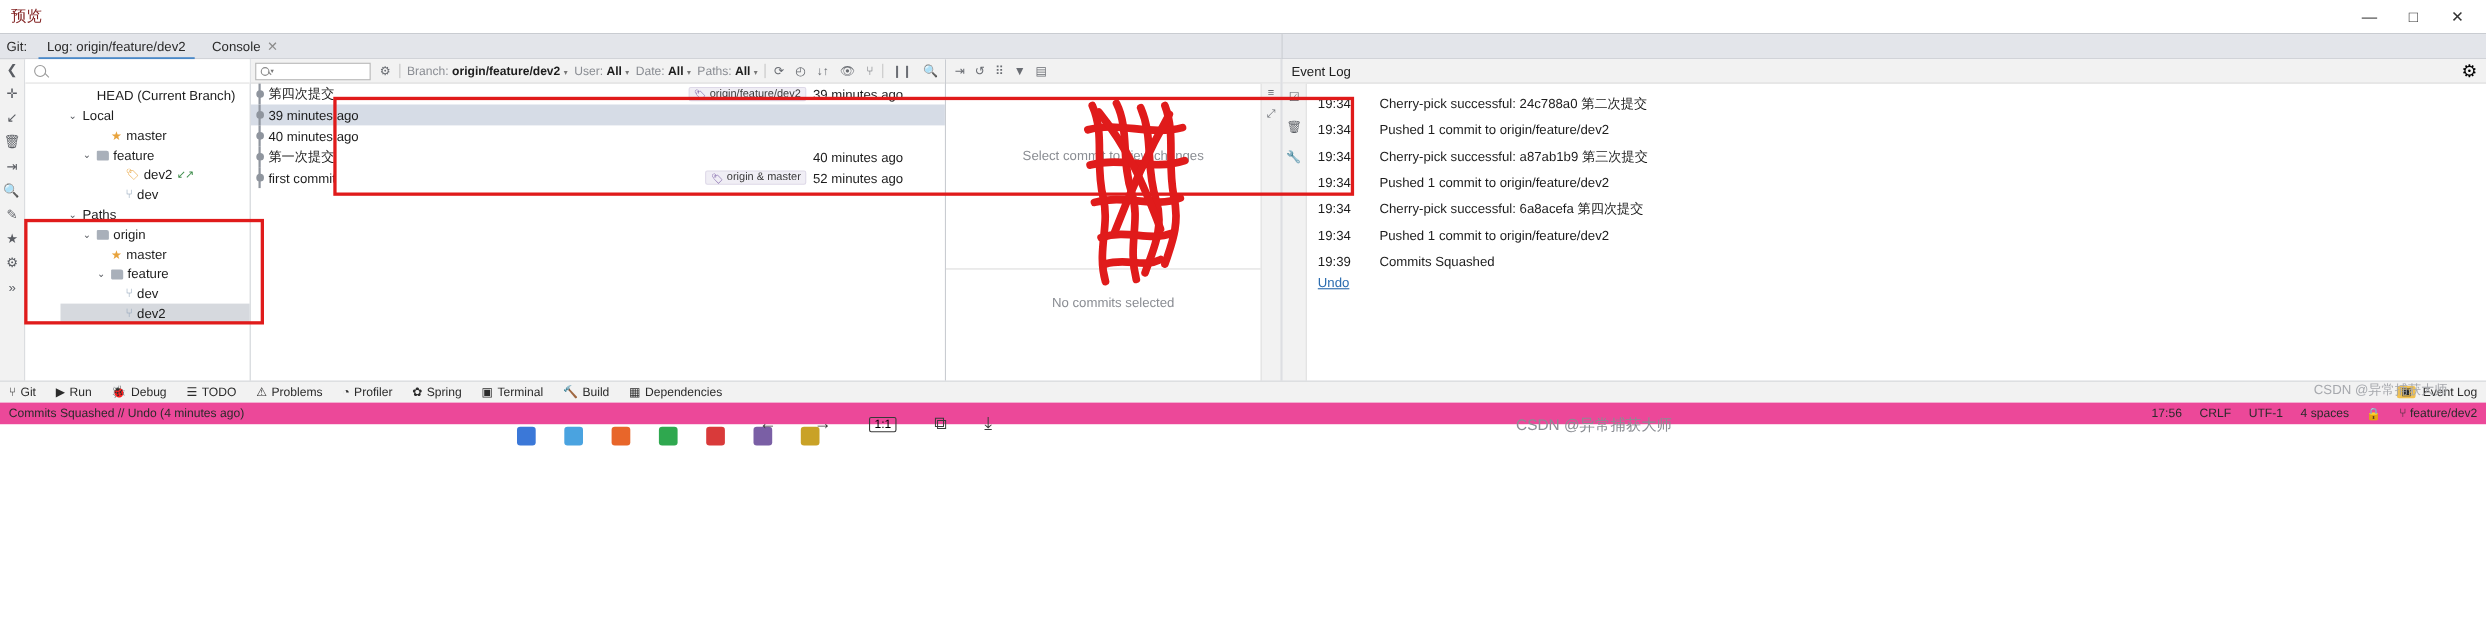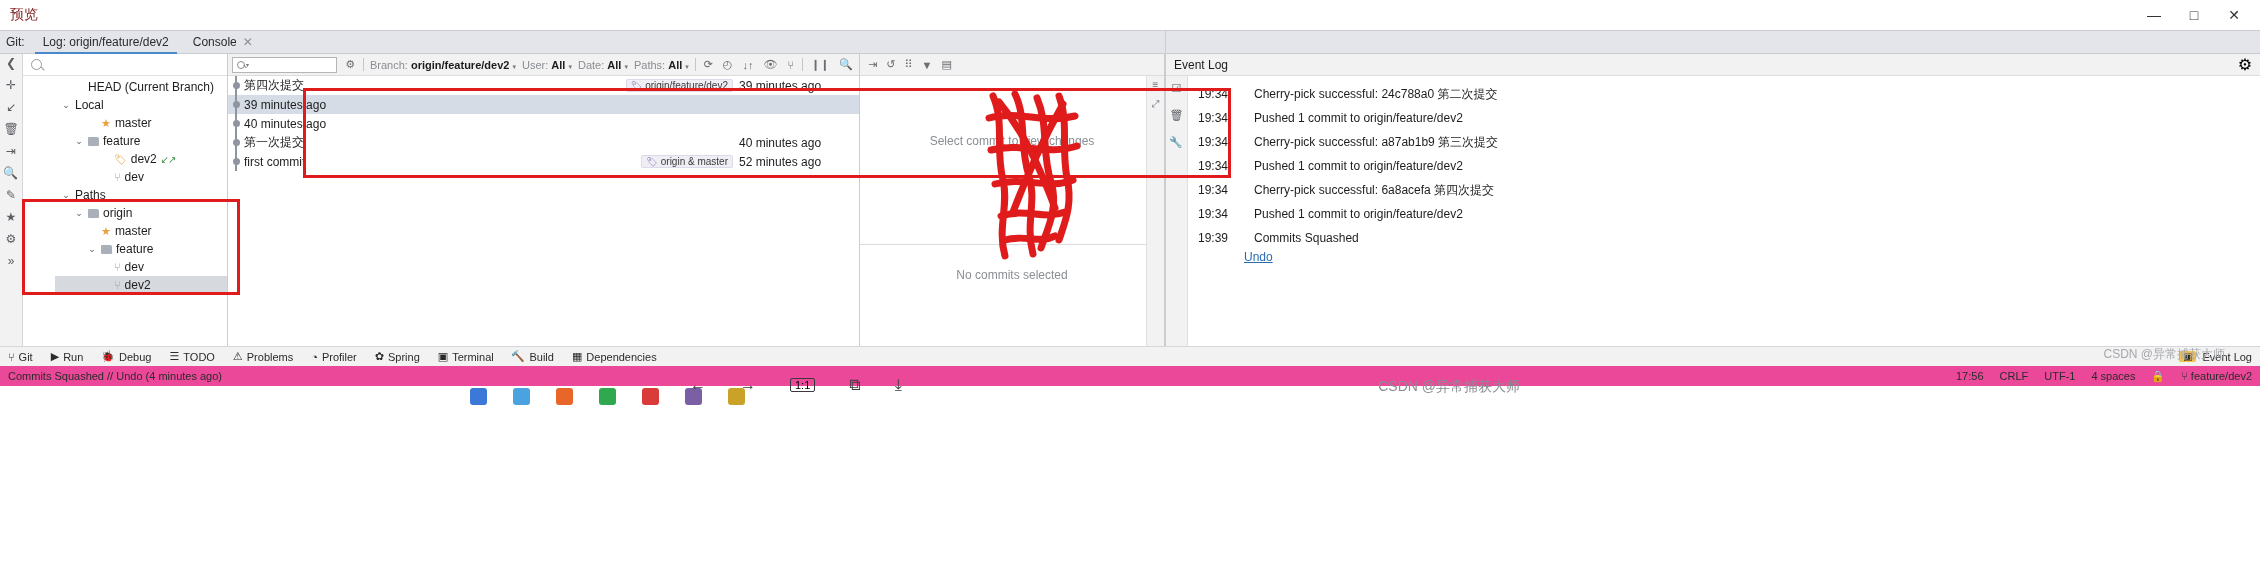--- a/index.html
+++ b/index.html
@@ -144,21 +144,21 @@
   .el-header { height:22px; background:#f2f2f2; border-bottom:1px solid #dcdcdc;
     display:flex; align-items:center; justify-content:space-between; padding:0 8px; }
   .el-title { font-size:12px; color:#1d1d1d; }
   .el-rail { position:absolute; left:0; top:22px; width:22px; bottom:0; background:#f2f2f2;
     border-right:1px solid #e0e0e0; display:flex; flex-direction:column; align-items:center;
     padding-top:6px; gap:14px; }
   .el-rail .ic4{ font-size:11px; color:#5a5d63; }
   .el-body { position:absolute; left:22px; top:22px; right:0; bottom:0; padding:6px 0 0 10px; }
   .el-row { height:24px; display:flex; align-items:center; gap:26px; font-size:12px; color:#1d1d1d; }
   .el-time { color:#1d1d1d; }
-  .el-link { color:#2b6cb0; text-decoration:underline; font-size:12px; margin-left:46px; }
+  .el-link { color:#2b6cb0; text-decoration:underline; font-size:12px; }
 
   
   .toolbar-bottom {
     position:absolute; left:0; top:346px; width:2260px; height:20px; background:#f2f2f2;
     border-top:1px solid #d5d7db; display:flex; align-items:center; gap:2px; font-size:11px;
     color:#2b2b2b;
   }
   .tb-item { display:flex; align-items:center; gap:4px; padding:0 8px; height:20px; white-space:nowrap; }
   .tb-spacer { flex:1; }
   .tb-right { display:flex; align-items:center; gap:6px; padding-right:8px; }

